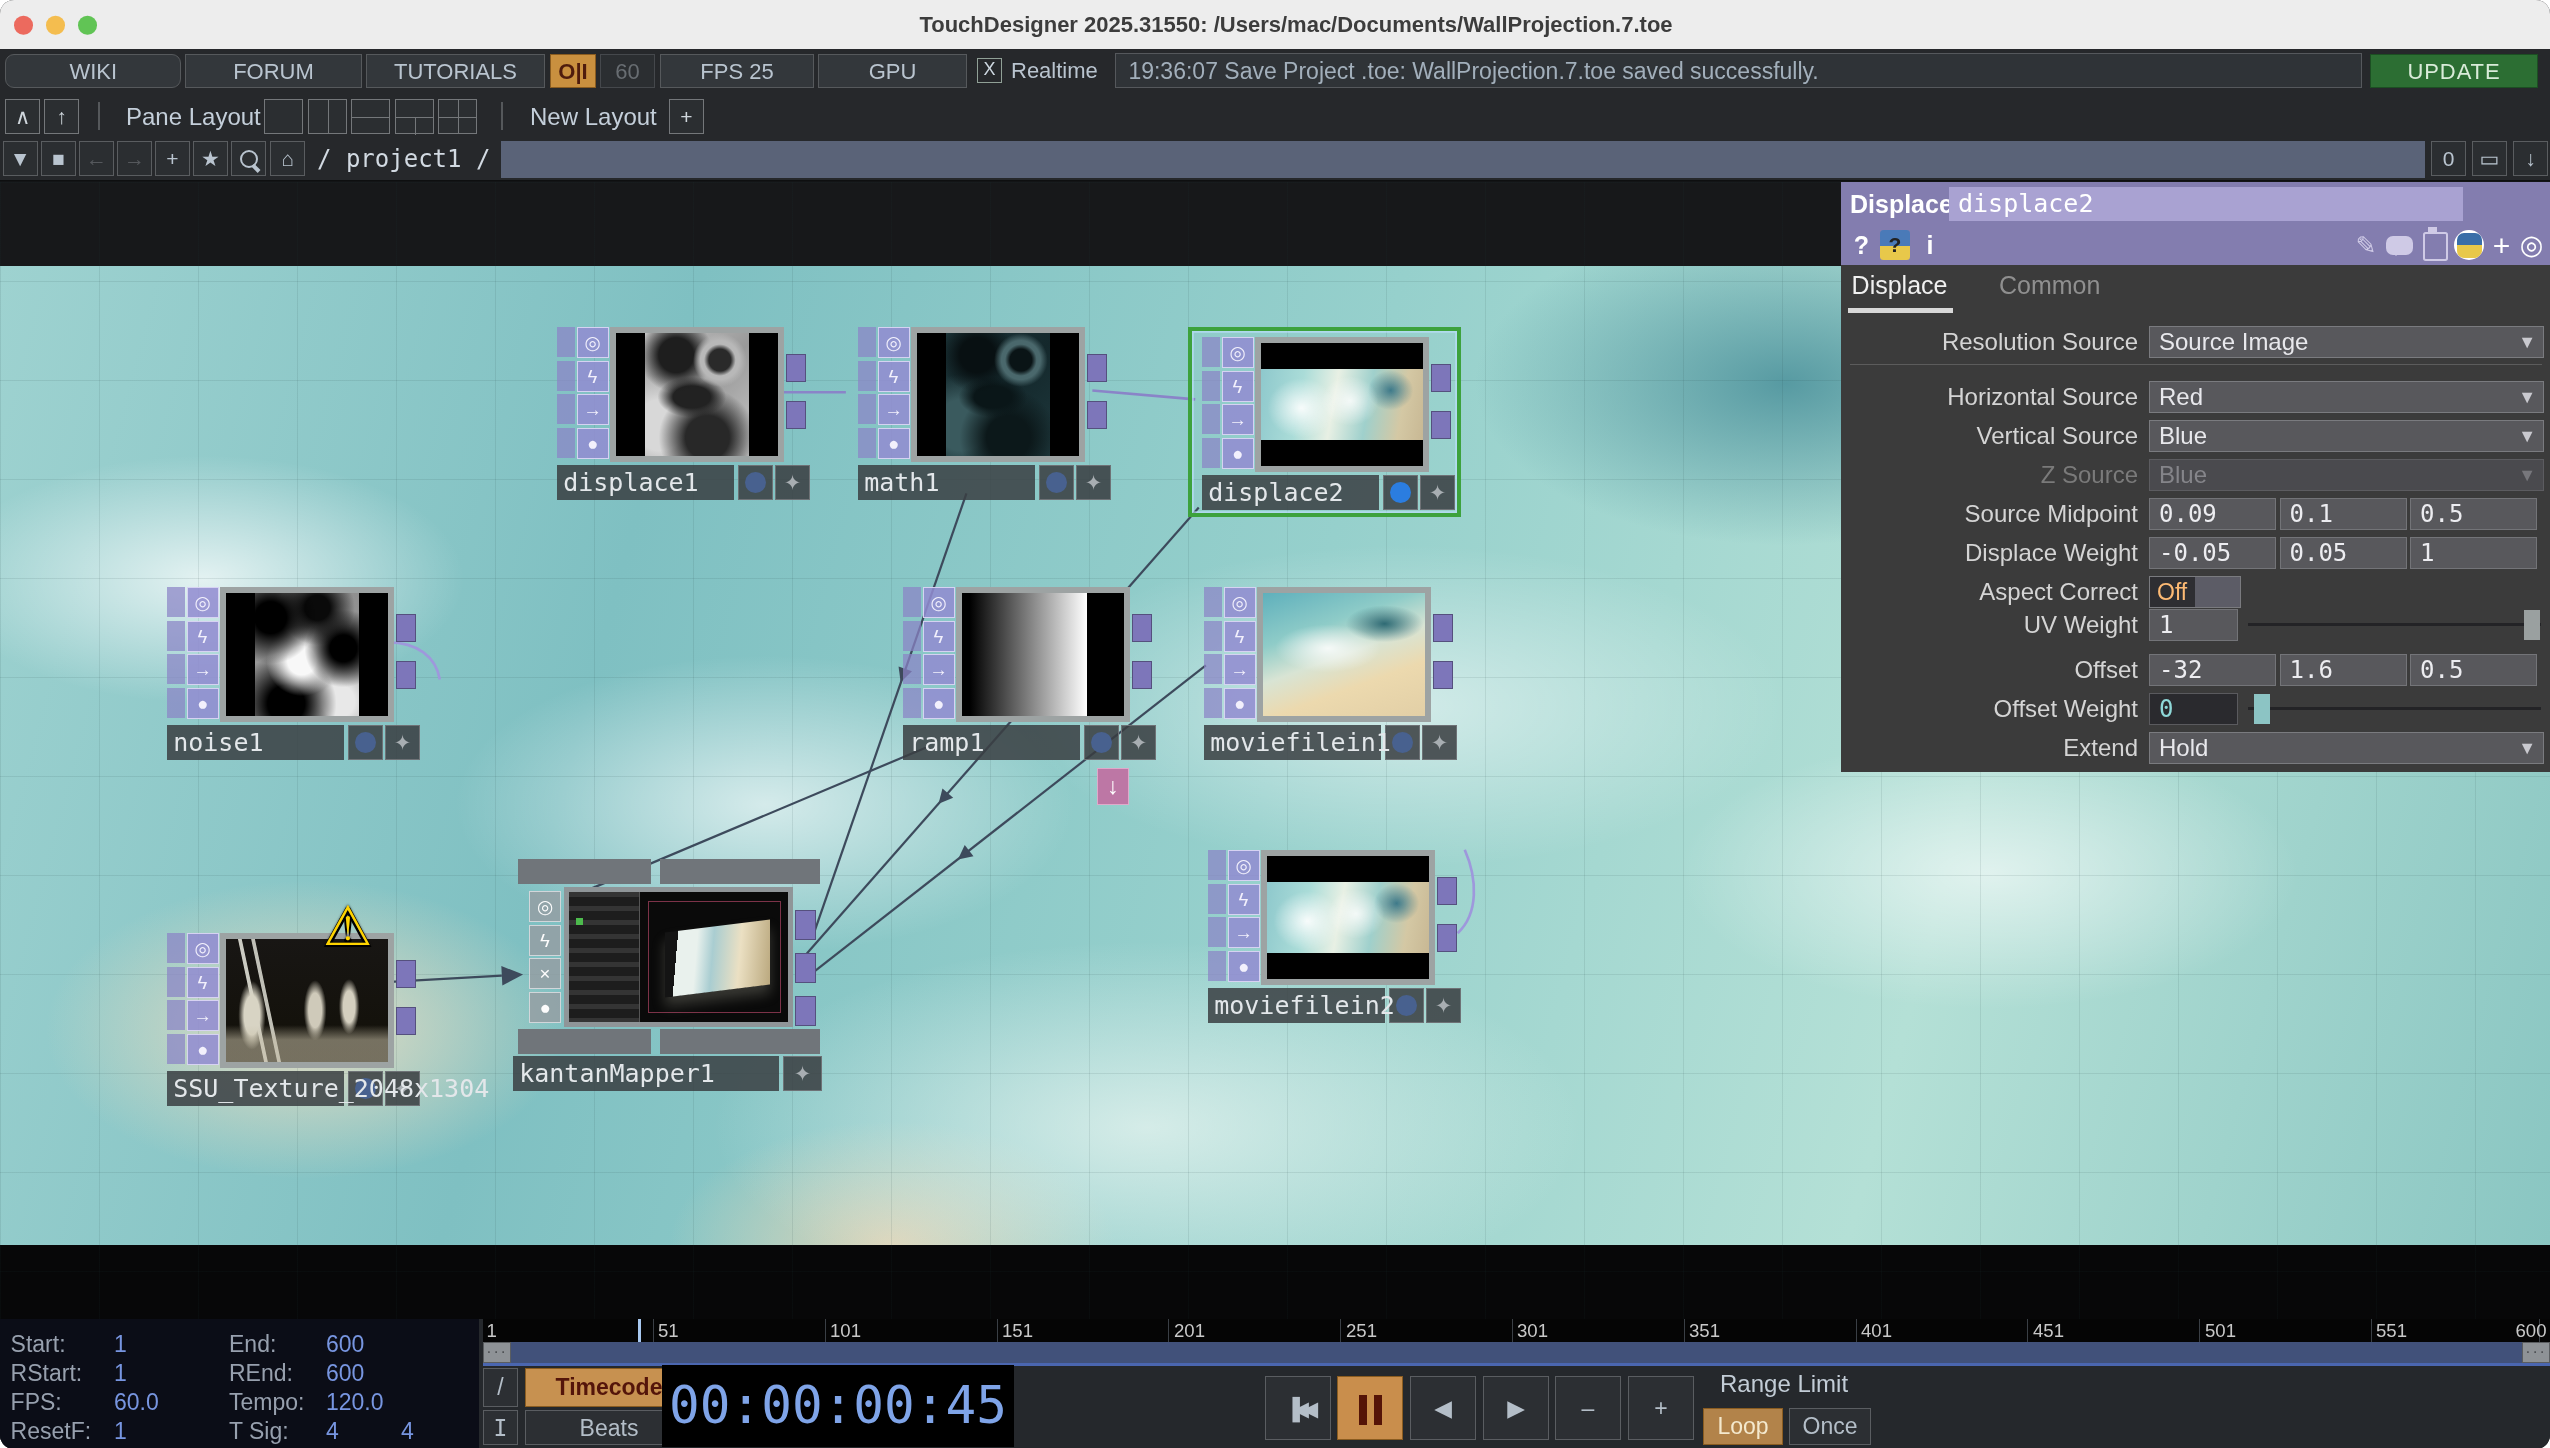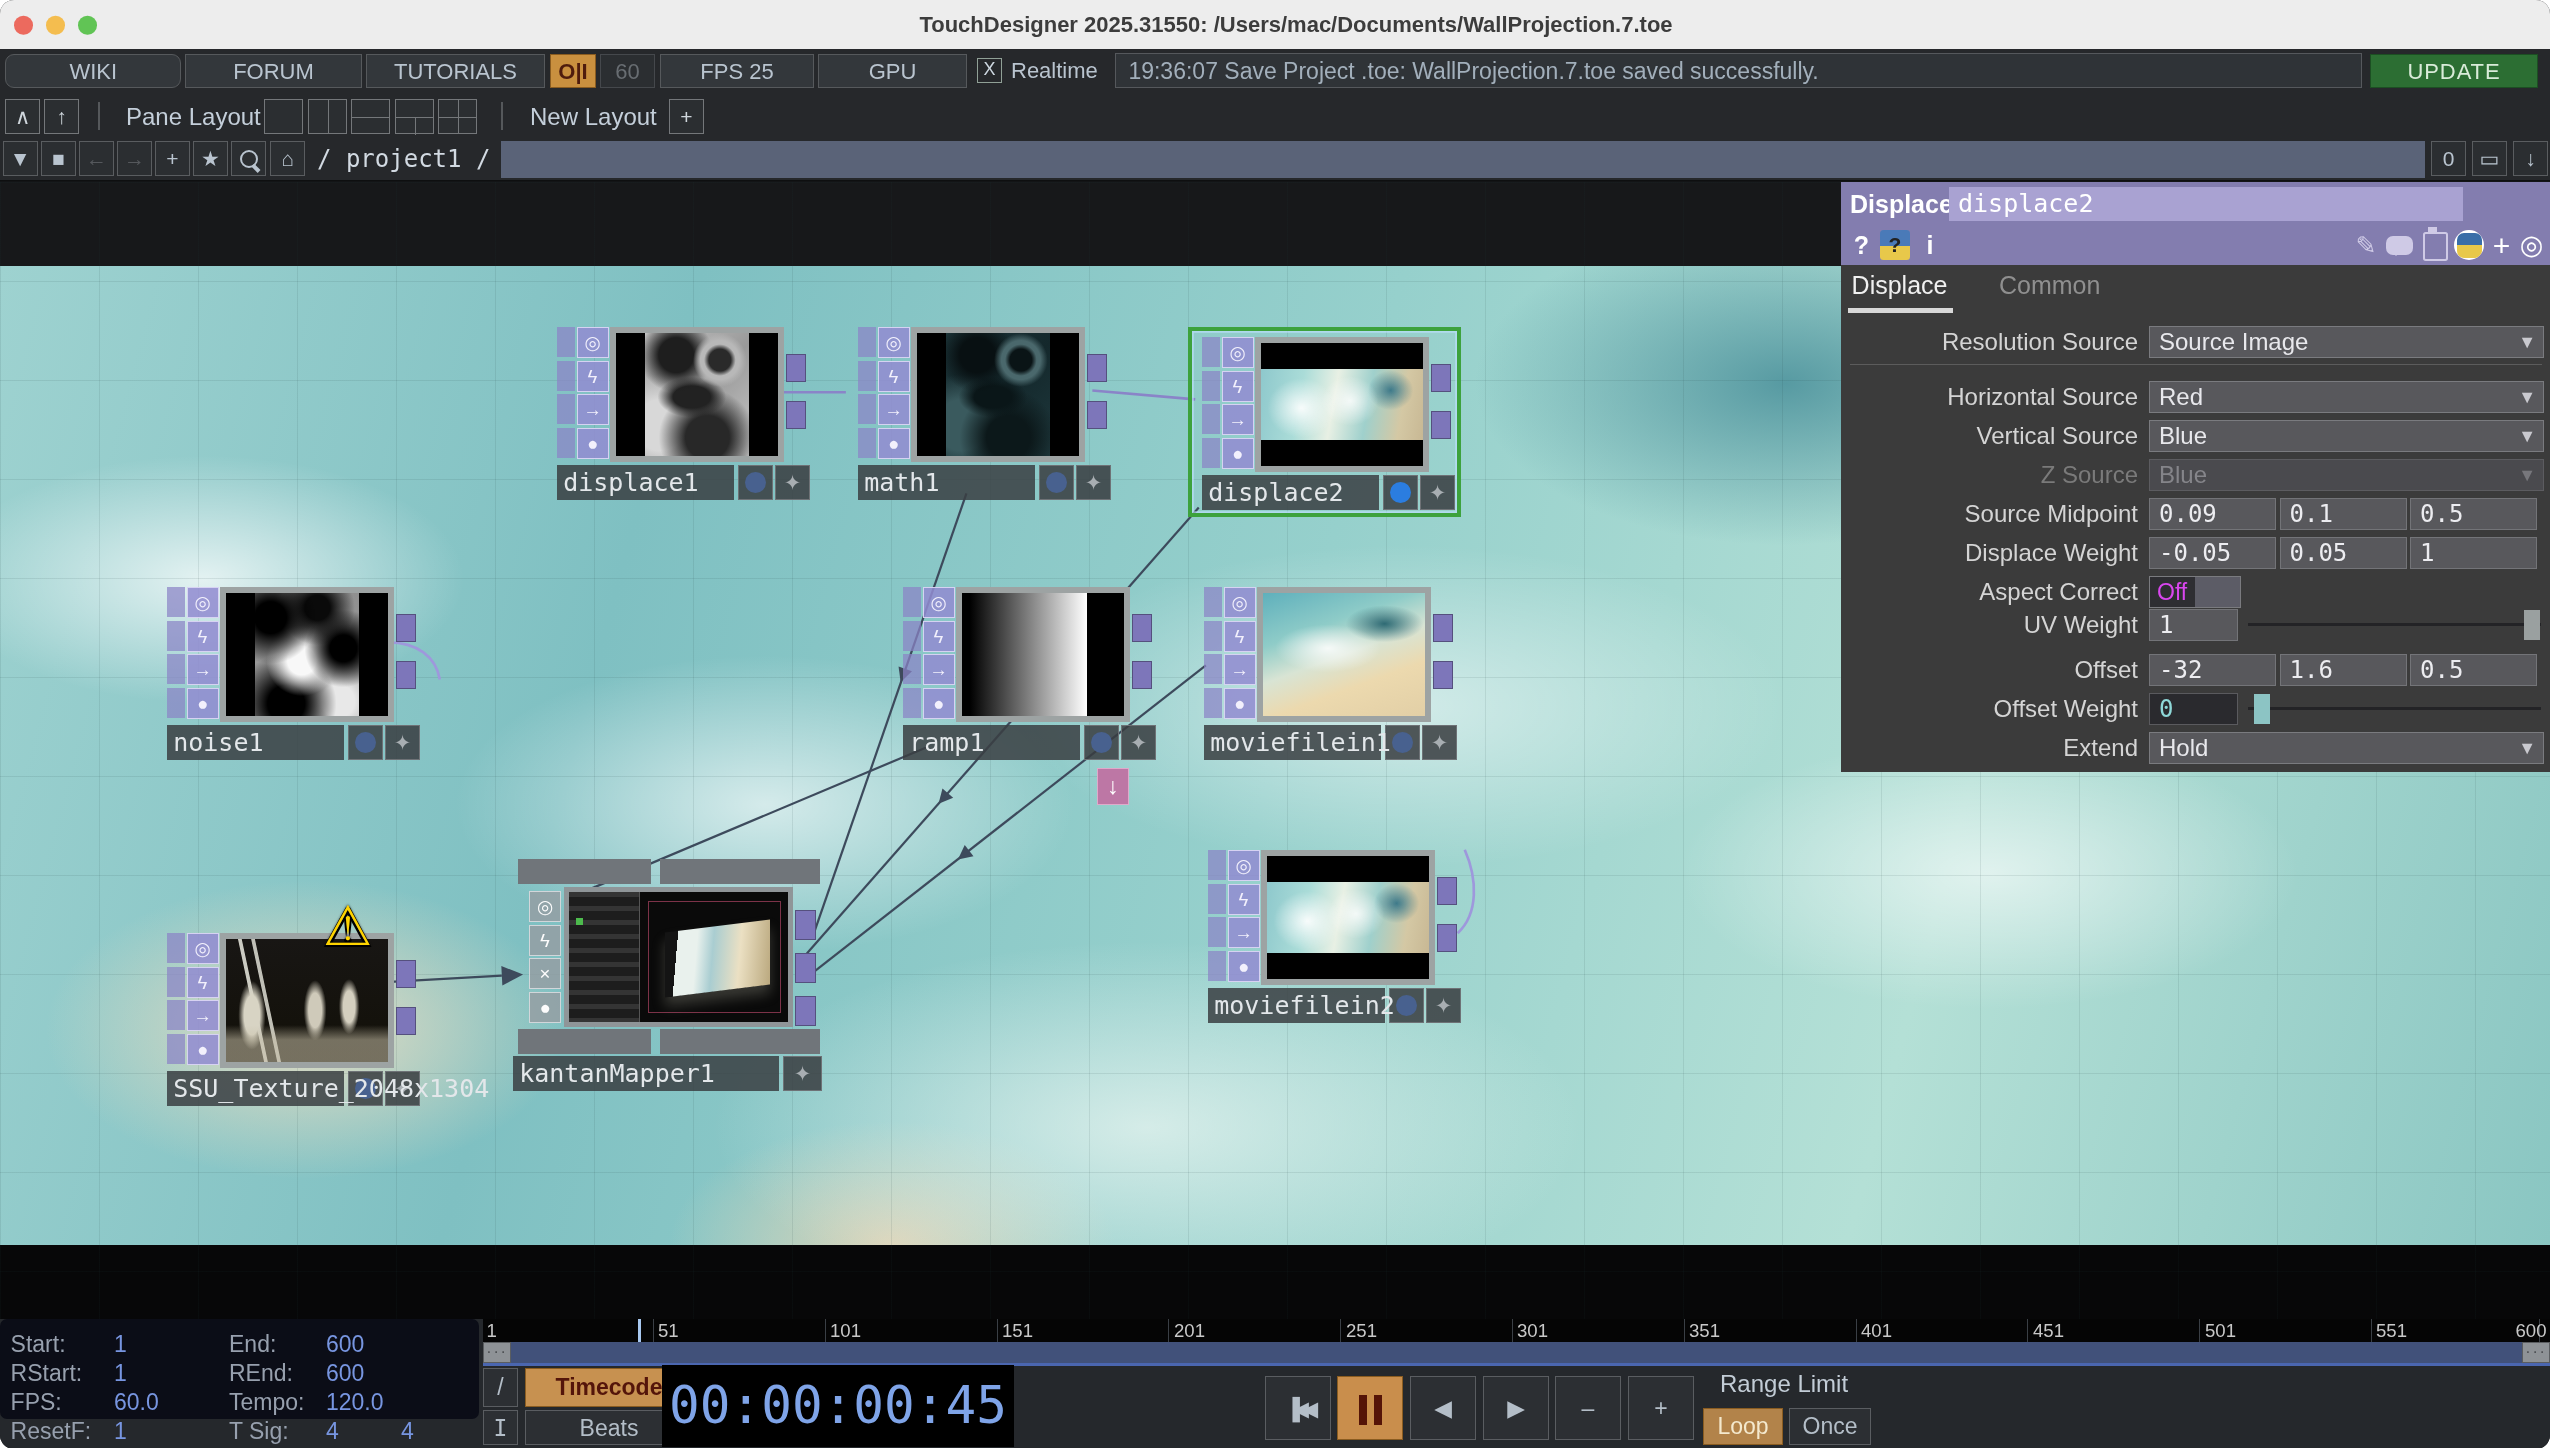--- a/index.html
+++ b/index.html
@@ -195,26 +195,26 @@
   .pdropdis .darr{color:#77777c;}
   .pfield{position:relative;float:left;width:127px;height:32px;margin-right:3.5px;background:#58585c;border:0.9px solid #737478;
           box-sizing:border-box;color:#ececf0;font-size:24px;line-height:30px;padding-left:9px;
           font-family:"DejaVu Sans Mono",monospace;}
   .sfield{width:89px;float:none;position:absolute;left:0;top:0;}
   .sfield.mod{background:#2a2a2e;color:#8fd8d8;border-color:#5a5a5e;}
   .strack{position:absolute;left:99px;right:3.5px;top:14px;height:3.5px;background:#232326;}
   .shandle{position:absolute;top:0.9px;width:16px;height:30px;background:#9aa0a0;}
   .shandle.modh{background:#8cc4c4;}
   .ptoggle{position:absolute;left:0;top:0;width:92px;height:32px;border:0.9px solid #7a7b7f;box-sizing:border-box;background:#2e2e32;}
-  .toff{position:absolute;left:0;top:0;width:50%;height:100%;line-height:30px;padding-left:7px;color:#d946ef;font-size:23px;box-sizing:border-box;}
+  .toff{position:absolute;left:0;top:0;width:50%;height:100%;line-height:30px;padding-left:7px;color:#fdba74;font-size:23px;box-sizing:border-box;}
   .tknob{position:absolute;right:0;top:0;width:50%;height:100%;background:#5c5c66;}
 
   
   .bottombar{position:absolute;left:0;top:1319px;width:2550px;height:130px;background:#25282c;z-index:20;}
-  .infopanel{position:absolute;left:0;top:0;width:479px;height:100px;background:#0b0d17;border-radius:7px;}
+  .infopanel{position:absolute;left:0;top:0;width:479px;height:130px;background:#0b0d17;}
   .ilabel{position:absolute;color:#97a0ae;font-size:23px;height:29px;line-height:29px;}
   .ivalue{position:absolute;color:#7795e0;font-size:23px;height:29px;line-height:29px;}
   .ruler{position:absolute;left:483px;top:0;width:2067px;height:23px;background:#050505;}
   .tickline{position:absolute;top:0;width:0.9px;height:23px;background:#3a3f45;}
   .ticklabel{position:absolute;top:0;height:23px;line-height:23px;color:#c8c8c8;font-size:18.6px;}
   .playhead{position:absolute;top:0;width:2.7px;height:23px;background:#a8c8f0;}
   .rangebar{position:absolute;left:483px;top:23px;width:2067px;height:21px;background:#41517a;}
   .rgrip{position:absolute;top:0;width:28px;height:21px;background:#8e9296;border:0.9px solid #5a5d60;box-sizing:border-box;
          color:#4a4d50;text-align:center;line-height:18px;font-size:16px;letter-spacing:1.8px;}
   .rangehl{position:absolute;left:483px;top:44px;width:2067px;height:2.7px;background:#4a66b0;}

